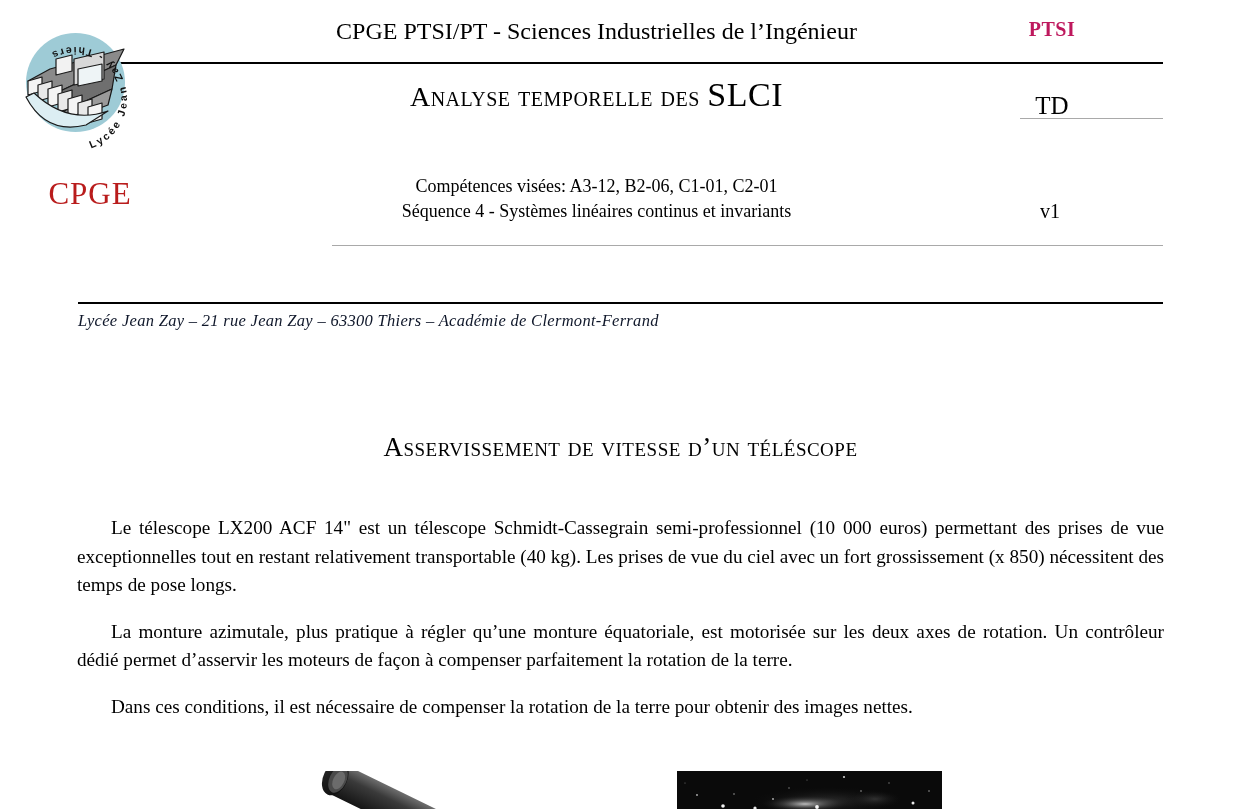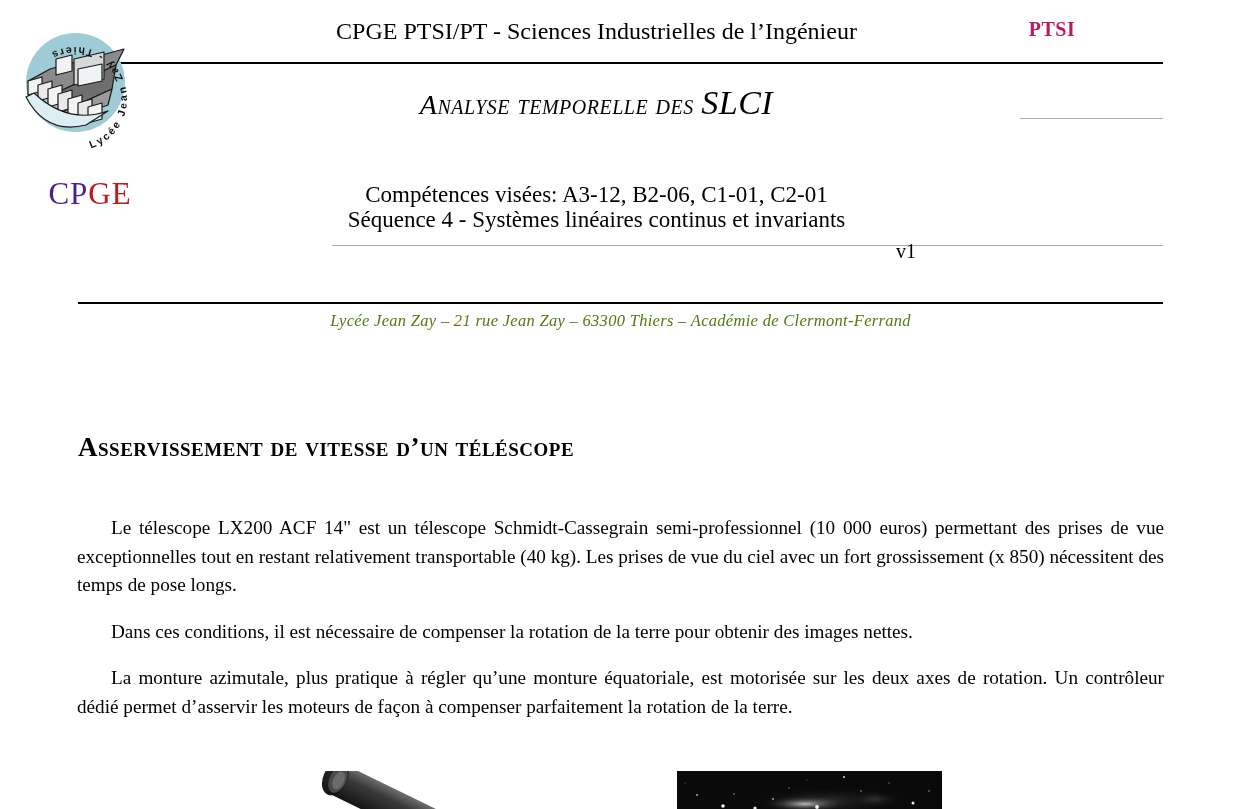--- a/index.html
+++ b/index.html
@@ -65,56 +65,55 @@
   .cpge-word {
     position: absolute;
     left: 10px;
     top: 176px;
     width: 160px;
     text-align: center;
     font-size: 31px;
     letter-spacing: 1px;
     font-family: "Liberation Serif", "DejaVu Serif", serif;
   }
-  .cpge-cp { color: #4c1d95; }
+  .cpge-cp { color: #b91c1c; }
   .cpge-ge { color: #b91c1c; }
 
   .subject-line {
     position: absolute;
     left: 254px;
     top: 18px;
     width: 685px;
     text-align: center;
     font-size: 24px;
     white-space: nowrap;
   }
   .doc-title {
     position: absolute;
     left: 254px;
-    top: 84px;
+    top: 76px;
     width: 685px;
     text-align: center;
     font-size: 28px;
     font-variant: small-caps;
     letter-spacing: 0.5px;
     white-space: nowrap;
-    font-style: italic;
   }
   .doc-title .nocaps {
     font-variant: normal;
     font-size: 34px;
   }
 
   .comp-block {
     position: absolute;
     left: 254px;
-    top: 182px;
+    top: 174px;
     width: 685px;
     text-align: center;
-    font-size: 23px;
+    font-size: 18px;
     line-height: 25px;
   }
 
   .rule-gray-comp {
     position: absolute;
     left: 332px;
     top: 245px;
     width: 831px;
     height: 1px;
     background: #a9a9a9;
@@ -143,51 +142,50 @@
     position: absolute;
     left: 941px;
     top: 92px;
     width: 222px;
     text-align: center;
     font-size: 25px;
     font-variant: small-caps;
   }
   .version-label {
     position: absolute;
-    left: 896px;
+    left: 939px;
     top: 200px;
     width: 222px;
-    text-align: left;
+    text-align: center;
     font-size: 20px;
-    margin-top: 40px;
   }
 
   
   .address-line {
     position: absolute;
     left: 78px;
     top: 311px;
     width: 1085px;
-    text-align: center;
+    text-align: left;
     font-size: 16.5px;
     font-style: italic;
-    color: #4d7c0f;
+    color: #0f172a;
     letter-spacing: 0.3px;
   }
 
   
   .section-heading {
     position: absolute;
     left: 78px;
     top: 432px;
     width: 1085px;
-    text-align: left;
+    text-align: center;
     font-size: 27px;
     font-variant: small-caps;
-    font-weight: bold;
+    font-weight: normal;
     letter-spacing: 0.5px;
   }
 
   
   .body-text {
     position: absolute;
     left: 77px;
     top: 514px;
     width: 1087px;
     font-size: 19.2px;
@@ -274,30 +272,31 @@
   <div class="subject-line">CPGE PTSI/PT - Sciences Industrielles de l’Ingénieur</div>
 
   <div class="doc-title"><span>Analyse temporelle des </span><span class="nocaps">SLCI</span></div>
 
   <div class="comp-block">
     <div>Compétences visées: A3-12, B2-06, C1-01, C2-01</div>
     <div>Séquence 4 - Systèmes linéaires continus et invariants</div>
   </div>
 
   <div class="ptsi-label">PTSI</div>
+  <div class="td-label">TD</div>
   <div class="version-label">v1</div>
 
   <div class="address-line">Lycée Jean Zay – 21 rue Jean Zay – 63300 Thiers – Académie de Clermont-Ferrand</div>
 
   <div class="section-heading">Asservissement de vitesse d’un téléscope</div>
 
   <div class="body-text">
     <p>Le télescope LX200 ACF 14" est un télescope Schmidt-Cassegrain semi-professionnel (10 000 euros) permettant des prises de vue exceptionnelles tout en restant relativement transportable (40 kg). Les prises de vue du ciel avec un fort grossissement (x 850) nécessitent des temps de pose longs.</p>
+    <p>La monture azimutale, plus pratique à régler qu’une monture équatoriale, est motorisée sur les deux axes de rotation. Un contrôleur dédié permet d’asservir les moteurs de façon à compenser parfaitement la rotation de la terre.</p>
     <p>Dans ces conditions, il est nécessaire de compenser la rotation de la terre pour obtenir des images nettes.</p>
-    <p>La monture azimutale, plus pratique à régler qu’une monture équatoriale, est motorisée sur les deux axes de rotation. Un contrôleur dédié permet d’asservir les moteurs de façon à compenser parfaitement la rotation de la terre.</p>
   </div>
 
   <div class="figures">
     <div class="fig-telescope">
       <svg width="195" height="38" viewBox="0 0 195 38">
         <defs>
           <linearGradient id="tubeGrad" x1="0" y1="0" x2="0" y2="1">
             <stop offset="0%" stop-color="#6e6e6e"></stop>
             <stop offset="35%" stop-color="#3a3a3a"></stop>
             <stop offset="100%" stop-color="#151515"></stop>

